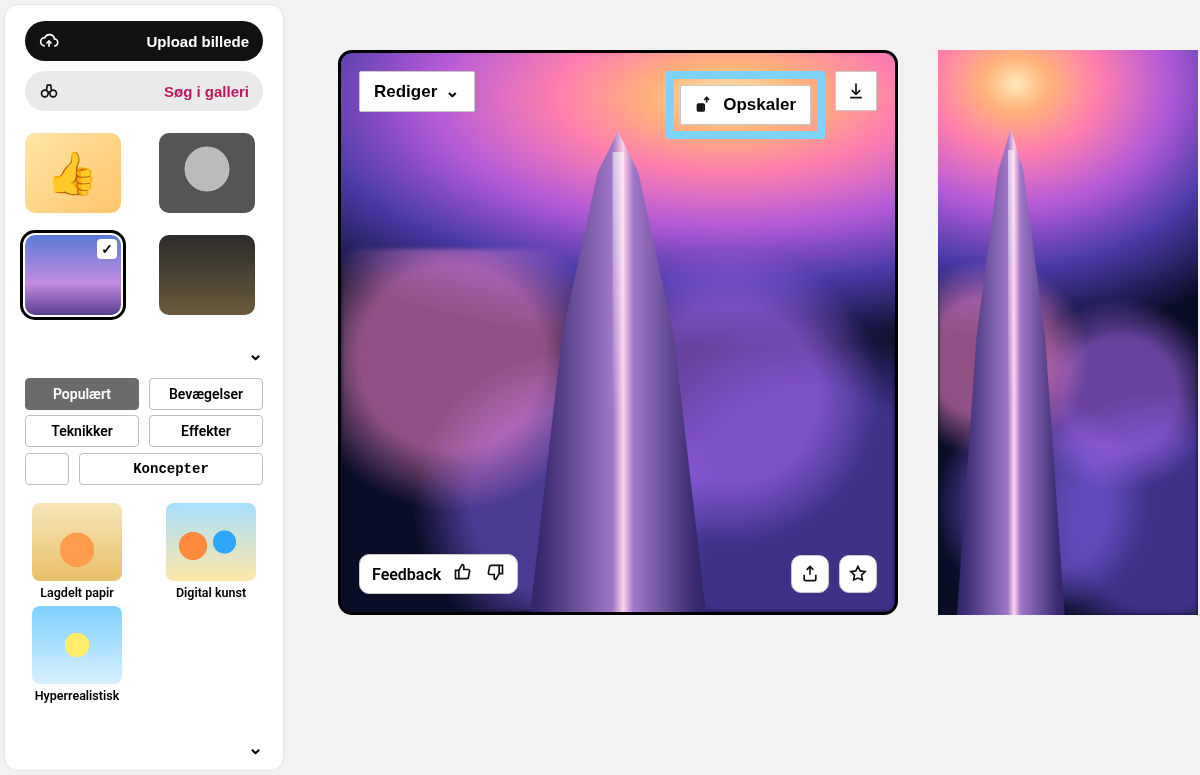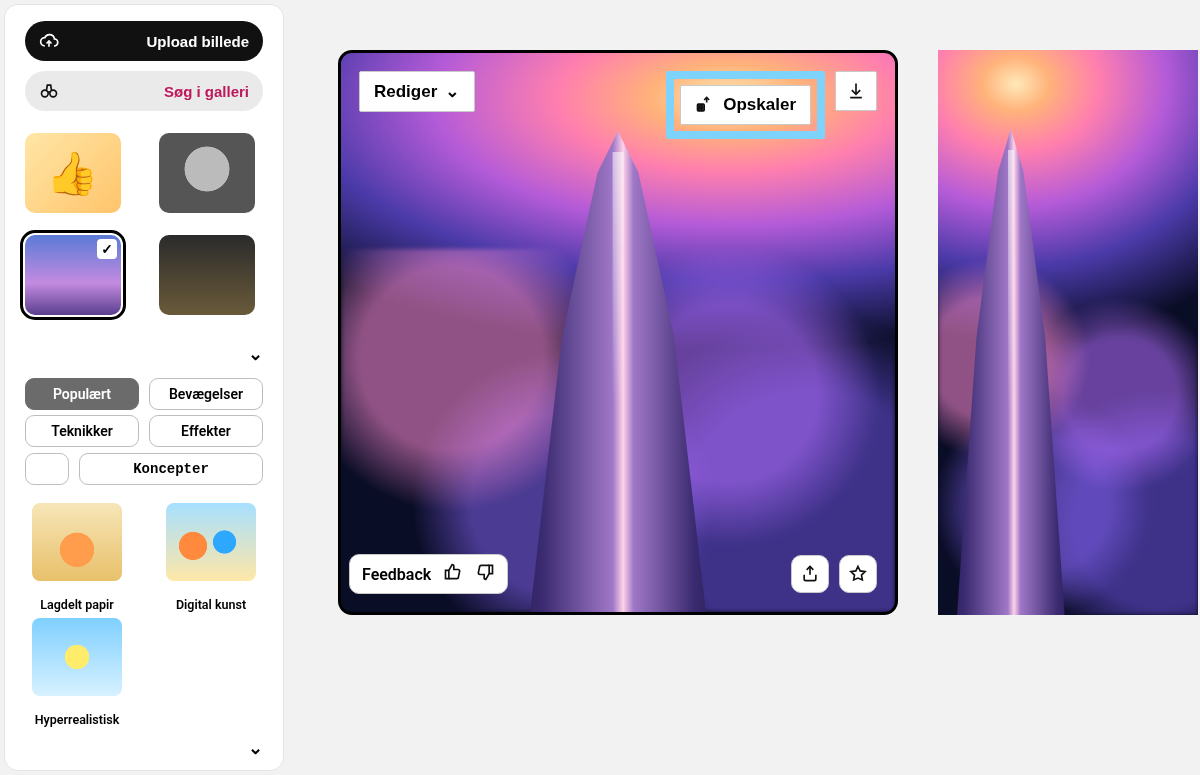--- a/index.html
+++ b/index.html
@@ -72,40 +72,40 @@
   }
   .chev { font-size:18px; font-weight:700; cursor:pointer; }
 
   .pill-row {
     display:flex; gap:10px; margin-top:14px;
   }
   .pill {
     flex:1;
     border:1px solid #bdbdbd;
     background:#fff;
-    border-radius:9px;
+    border-radius:4px;
     padding:7px 6px;
     font-size:14px;
     font-weight:600;
     text-align:center;
     cursor:pointer;
   }
   .pill.active {
     background:#6b6b6b; color:#fff; border-color:#6b6b6b;
   }
   .pill.narrow { flex:0 0 44px; }
   .pill.wide { flex:1;font-family:Liberation Mono, monospace; }
 
   .style-grid {
     display:grid;
     grid-template-columns: 1fr 1fr;
     gap: 6px 30px;
     margin-top: 18px;
   }
-  .style-cell { display:flex; flex-direction:column; align-items:center; gap:16px; }
+  .style-cell { display:flex; flex-direction:column; align-items:center; gap:4px; }
   .style-thumb {
     width:90px; height:78px; border-radius:8px; background:#666;
   }
   .style-label { font-size:12.5px; font-weight:600; text-align:center; }
 
   
   .main {
     flex:1;
     padding: 50px 0 0 50px;
     display:flex;
@@ -169,21 +169,21 @@
   }
   .ov-btn.square { padding:9px 10px; }
   .highlight-box {
     border:8px solid #7dd3fc;
     padding:6px 6px 6px 6px;
     border-radius:2px;
     display:flex;
   }
 
   .overlay-bottom {
-    position:absolute; bottom:18px; left:8px; right:18px;
+    position:absolute; bottom:18px; left:18px; right:18px;
     display:flex; align-items:center; justify-content:space-between;
   }
   .fb-pill {
     background:#fff; border:1px solid #c9c9c9;
     border-radius:10px;
     padding:7px 12px;
     display:flex; align-items:center; gap:12px;
     font-weight:600; font-size:16px;
   }
   .icon-btn {

